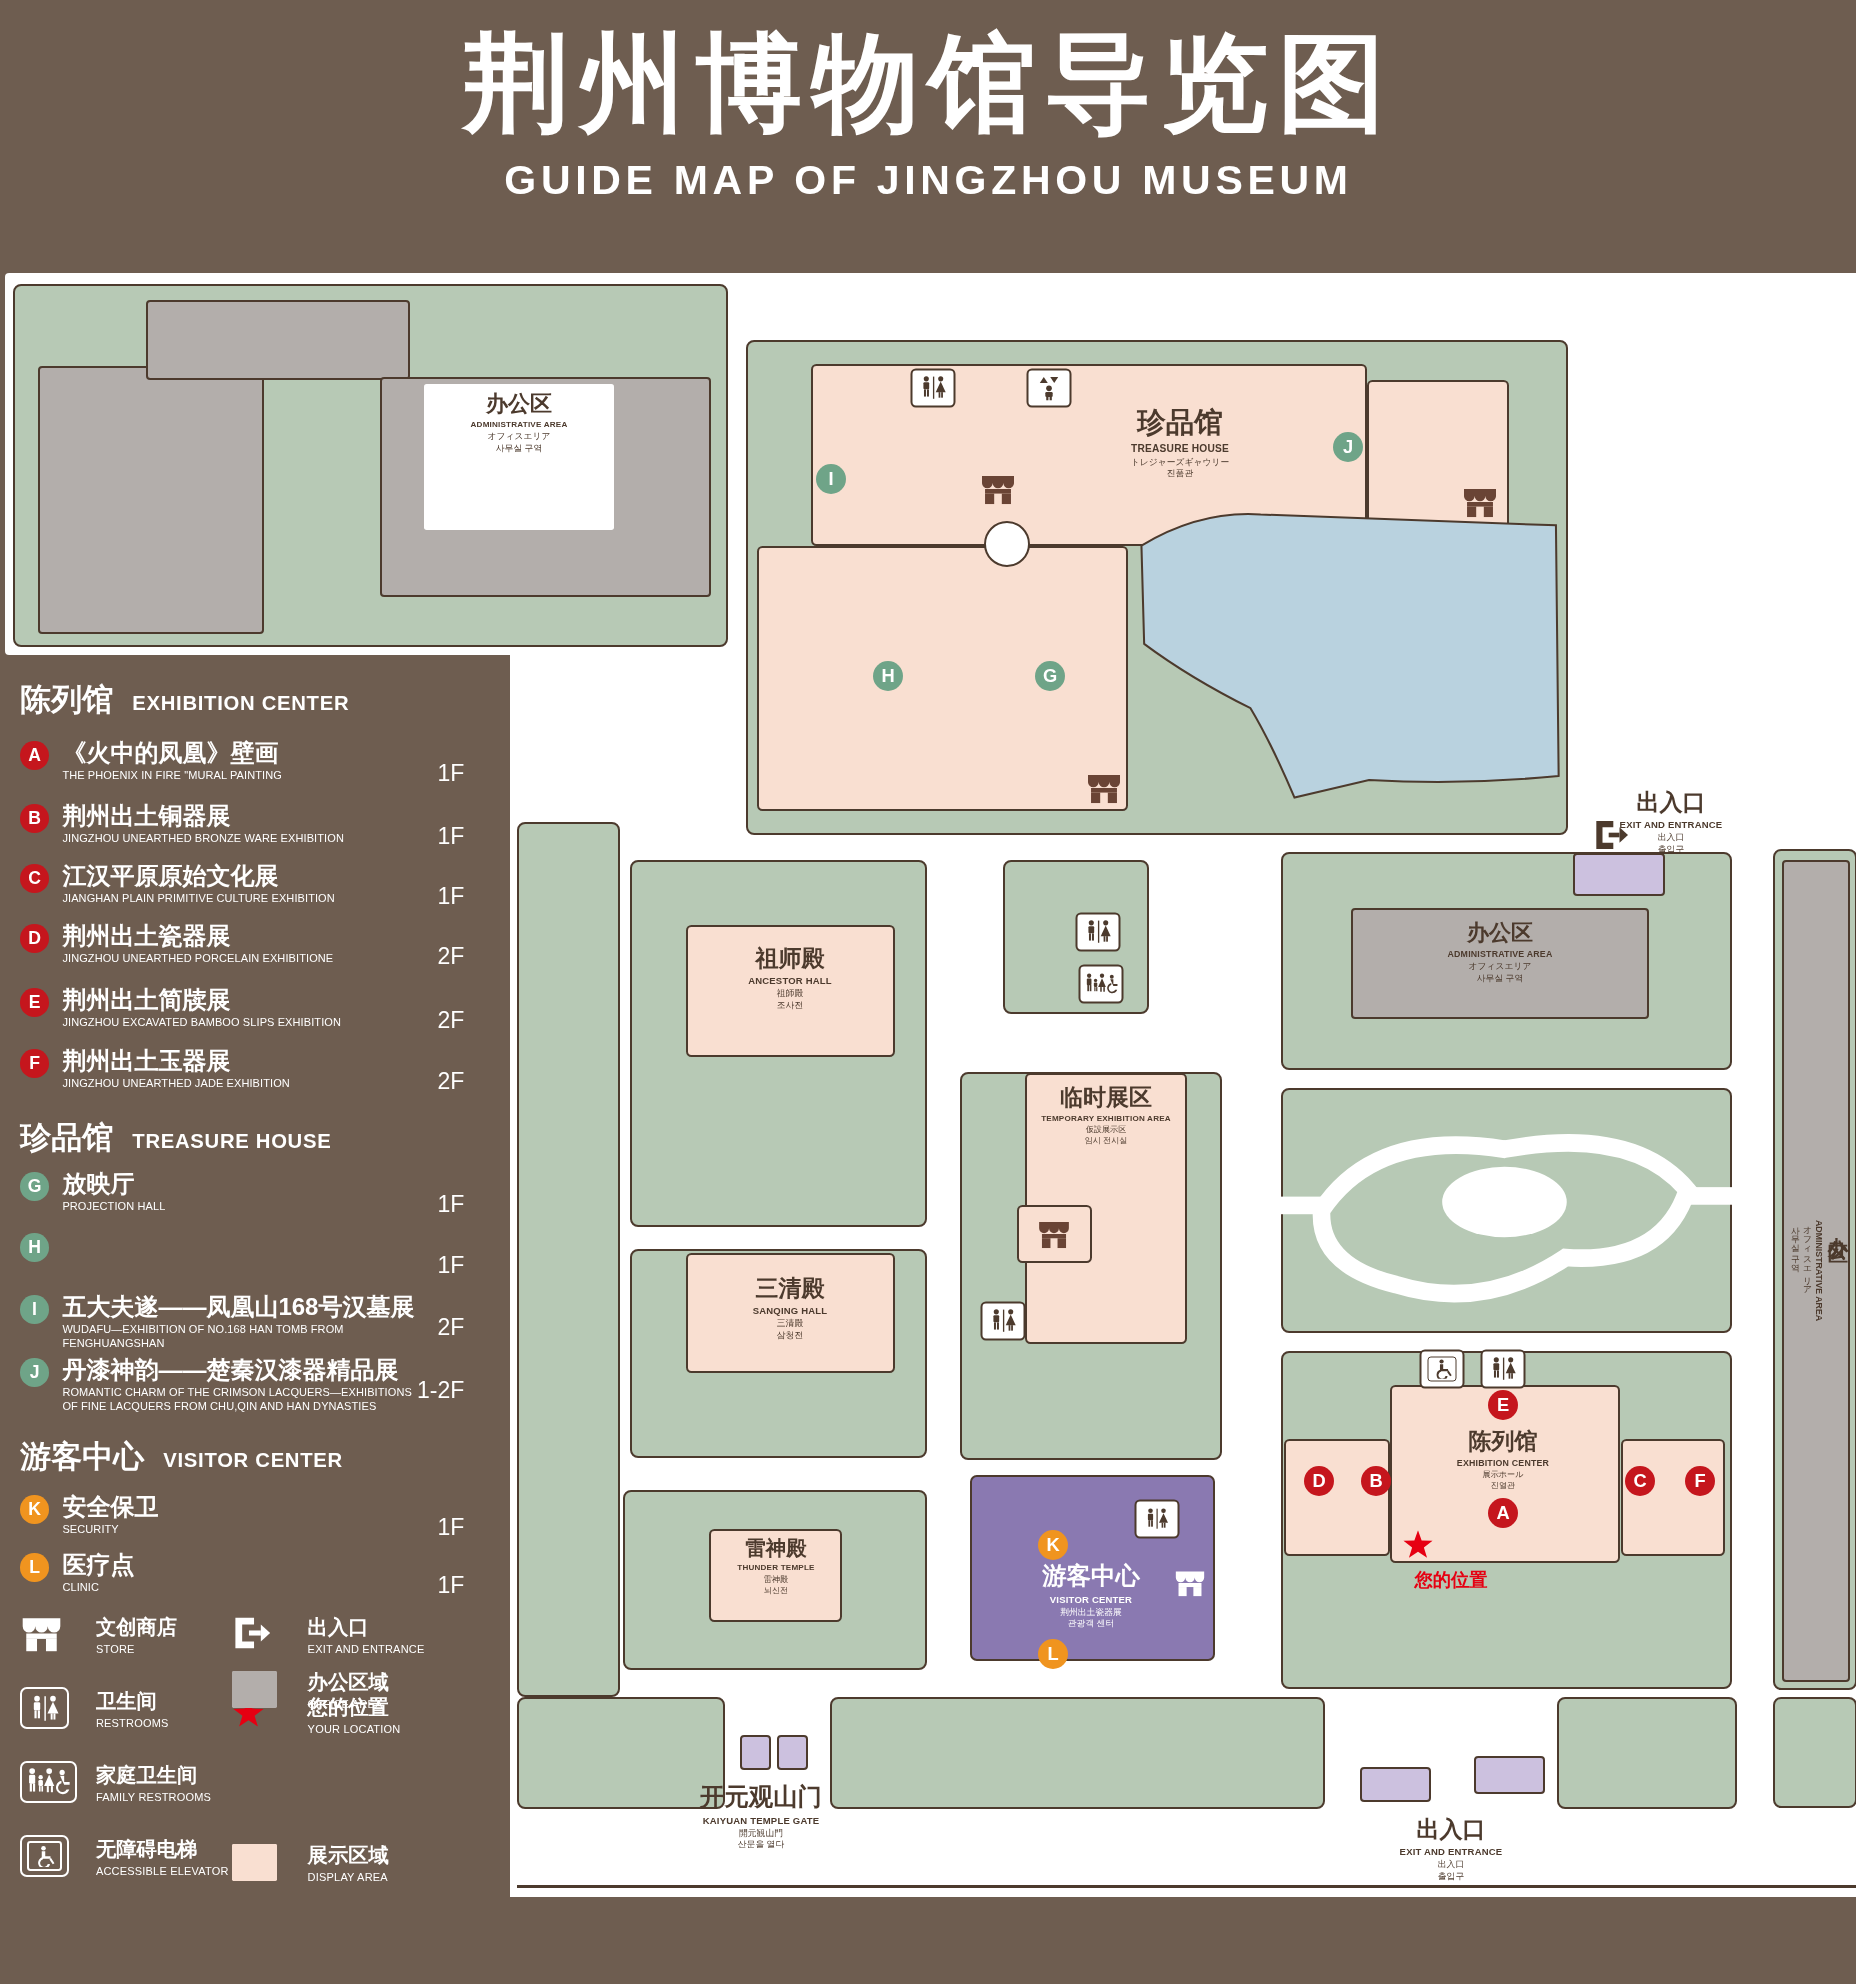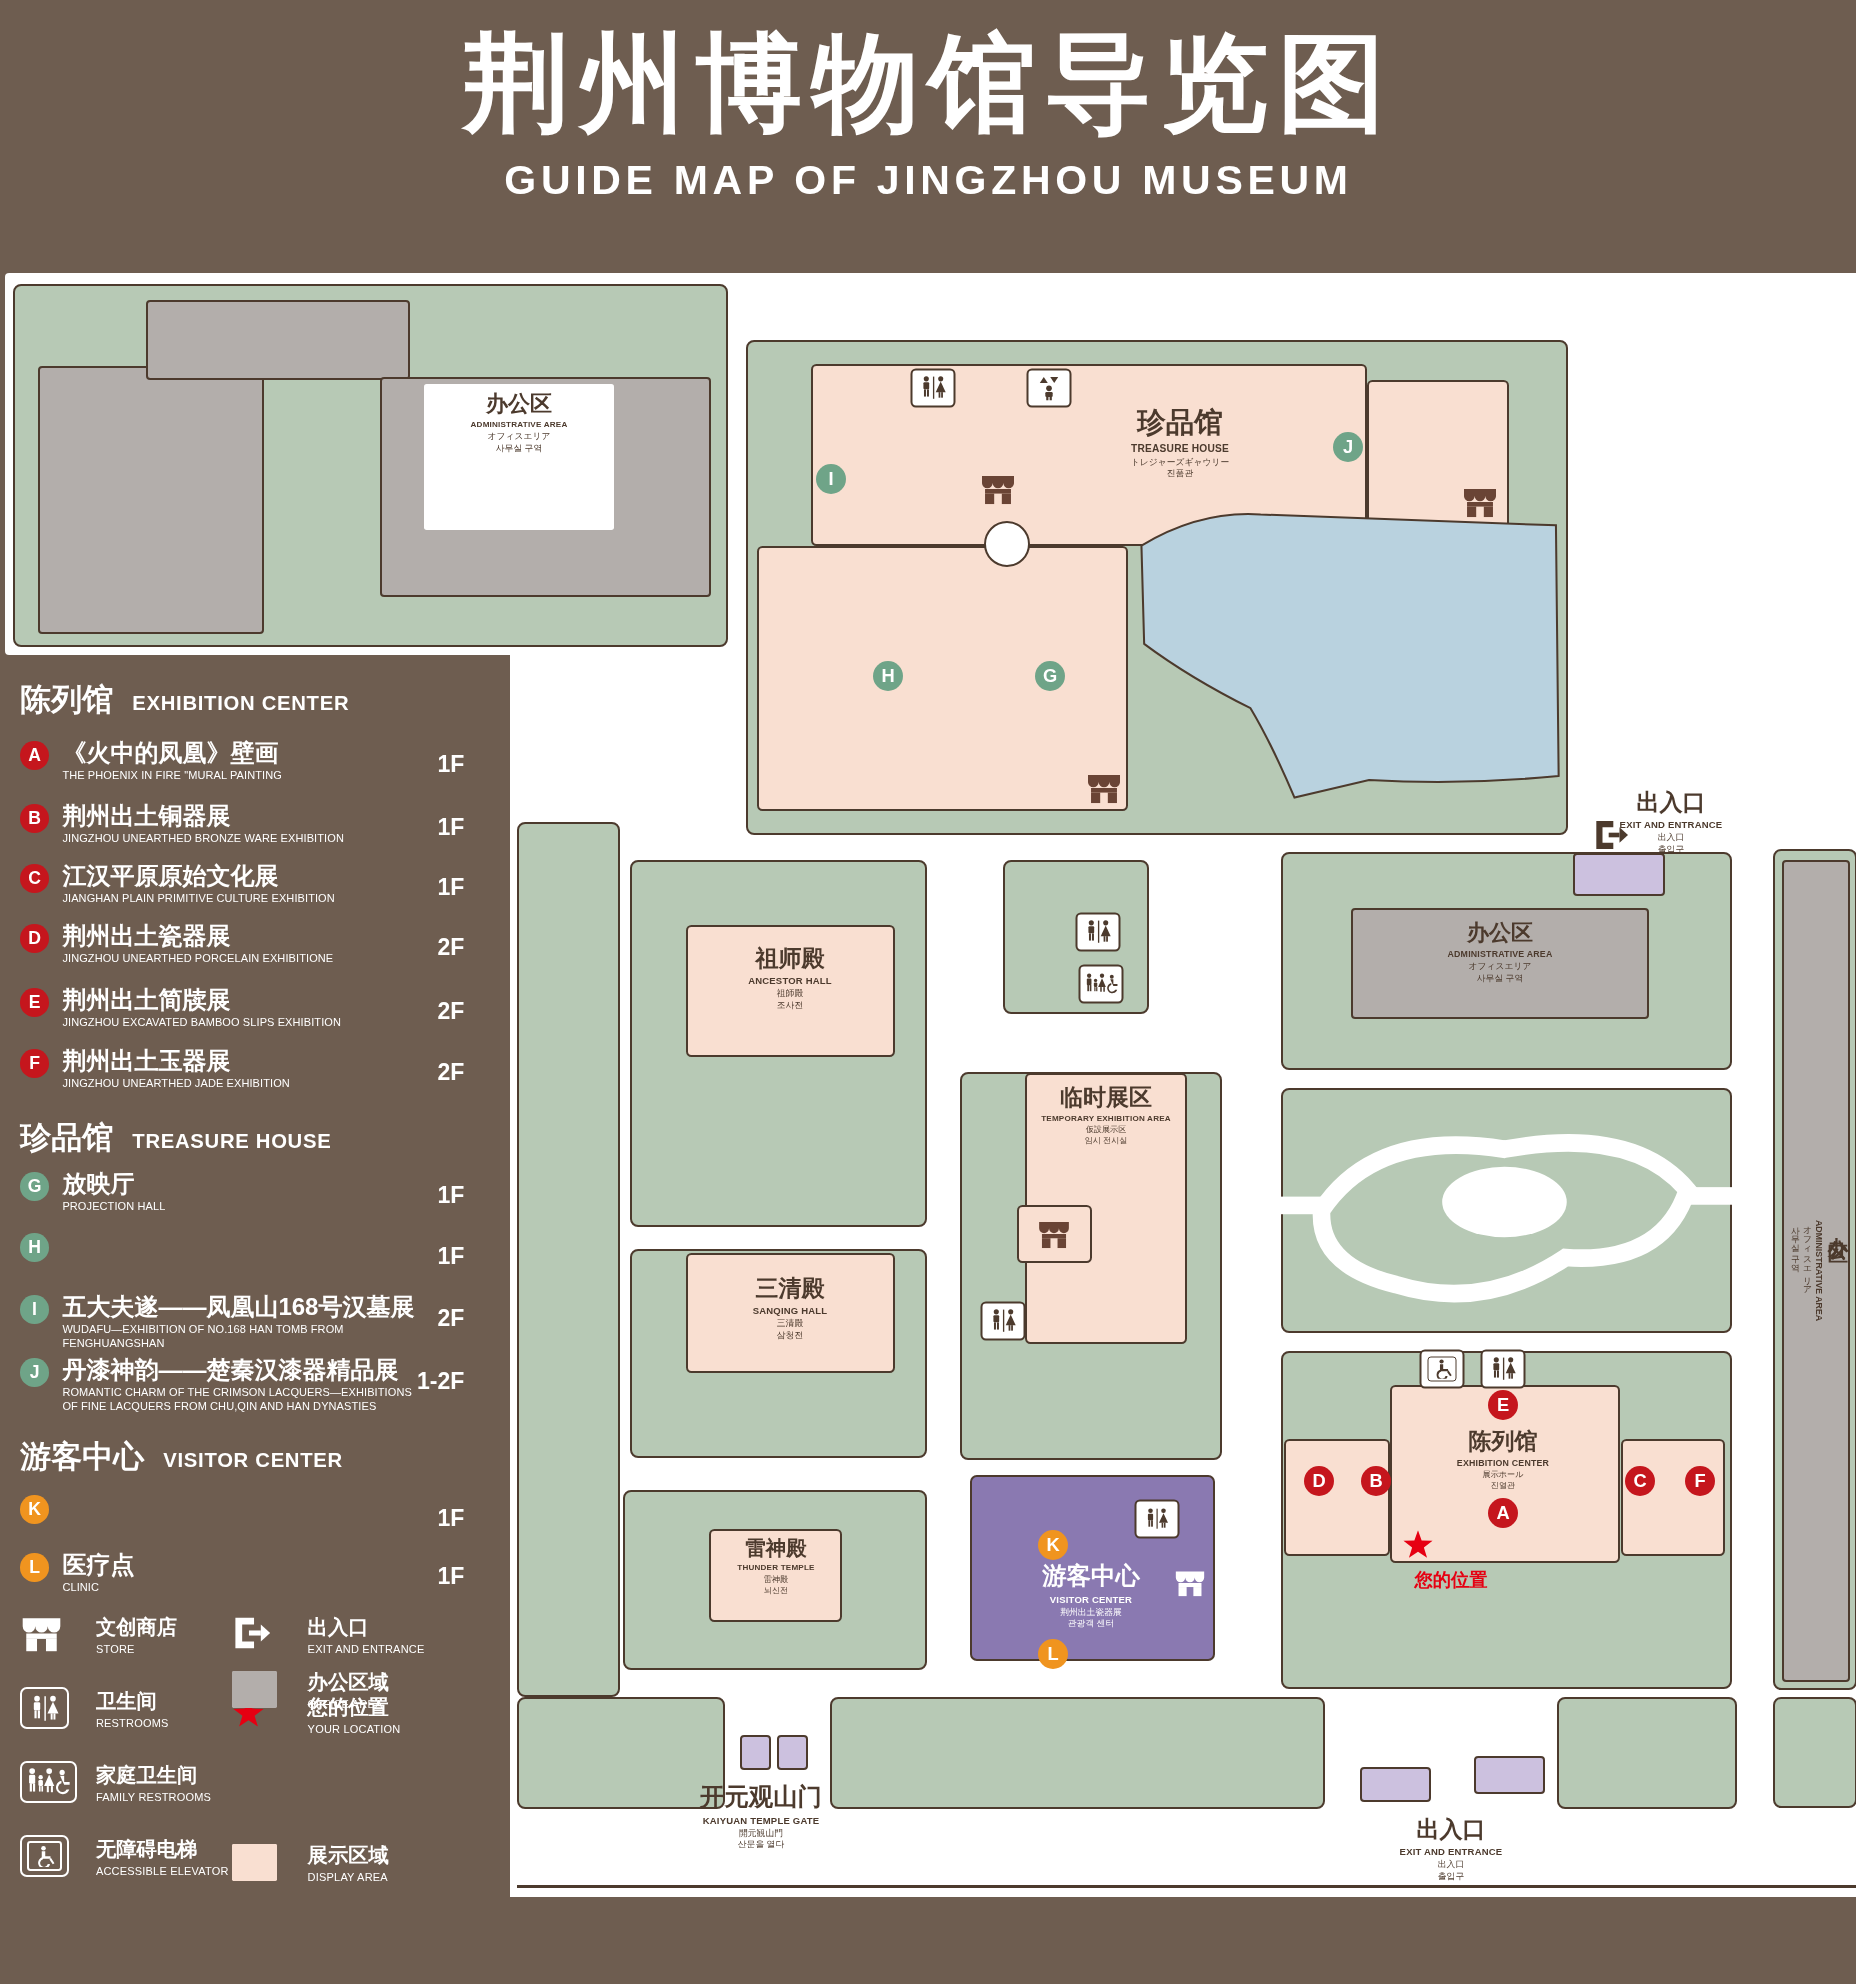--- a/index.html
+++ b/index.html
@@ -32,21 +32,21 @@
   .mico{position:absolute;transform:translate(-50%,-50%);display:flex;align-items:center;justify-content:center}
   
   .sec{position:absolute;left:20.3px;display:flex;align-items:baseline;color:#fff}
   .sec .sec-zh{font-size:31px;font-weight:700;margin-right:19px}
   .sec .sec-en{font-size:20.3px;font-weight:700;letter-spacing:0.7px}
   .leg-row{position:absolute;left:20.3px;width:483px;display:flex;align-items:flex-start;gap:13.6px;color:#fff}
   .badge{width:28.5px;height:28.5px;border-radius:50%;font-size:17.6px;font-weight:700;color:#fff;display:flex;align-items:center;justify-content:center;flex:0 0 auto;margin-top:1.4px}
   .leg-texts{width:353px}
   .leg-zh{font-size:24px;font-weight:700;line-height:1.08}
   .leg-en{font-size:11px;margin-top:3.4px;letter-spacing:0.1px;line-height:1.25}
-  .leg-floor{position:absolute;right:39px;top:11px;font-size:23px;font-weight:700}
+  .leg-floor{position:absolute;right:39px;top:20px;font-size:23px;font-weight:400}
   .sym-row{position:absolute;display:flex;align-items:center;gap:13.6px;color:#fff}
   .sym-iconcell{width:62px;display:flex;align-items:center;justify-content:flex-start}
   .lbox{border:2.7px solid #fff;border-radius:6.8px;display:flex;align-items:center;justify-content:center;color:#fff}
   .sym-zh{font-size:20.3px;font-weight:700}
   .sym-en{font-size:11px;margin-top:2px;letter-spacing:0.2px}
   .swatch{width:45px;height:37px;border-radius:1.4px}
 </style>
 </head>
 <body>
 
@@ -448,20 +448,24 @@
     <div class="leg-floor">1-2F</div>
   </div>
 
   <div class="sec" style="top:1436px">
     <span class="sec-zh">游客中心</span>
     <span class="sec-en">VISITOR CENTER</span>
   </div>
 
   <div class="leg-row" style="top:1494px">
     <div class="badge m-orange">K</div>
+    <div class="leg-texts">
+        <div class="leg-zh">安全保卫</div>
+    <div class="leg-en">SECURITY</div>
+      </div>
     <div class="leg-floor">1F</div>
   </div>
   <div class="leg-row" style="top:1552px">
     <div class="badge m-orange">L</div>
     <div class="leg-texts">
         <div class="leg-zh">医疗点</div>
     <div class="leg-en">CLINIC</div>
       </div>
     <div class="leg-floor">1F</div>
   </div>

